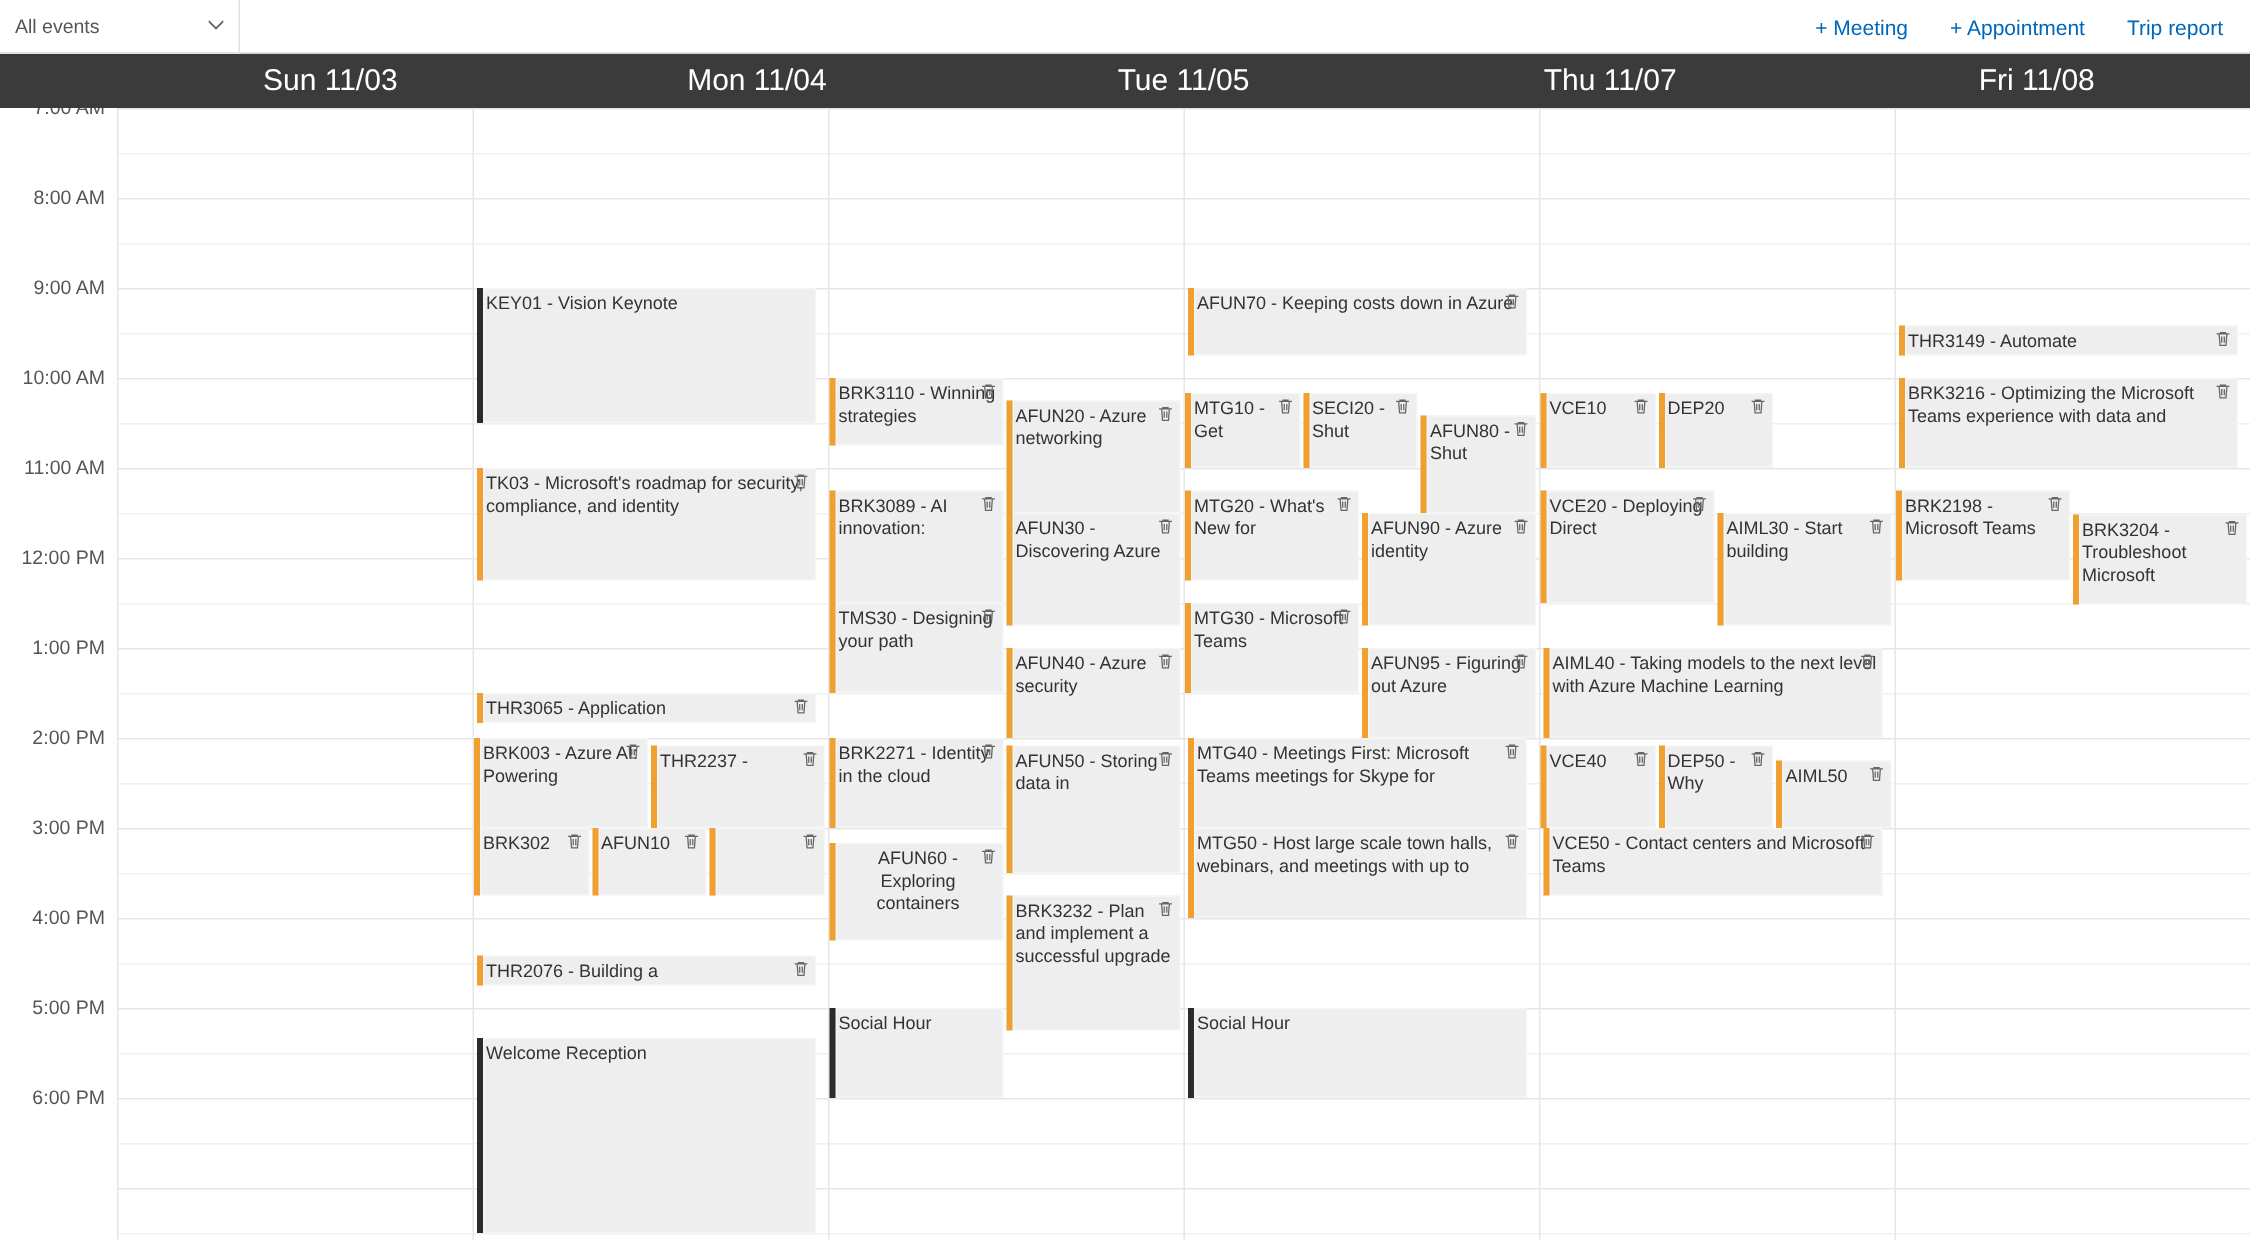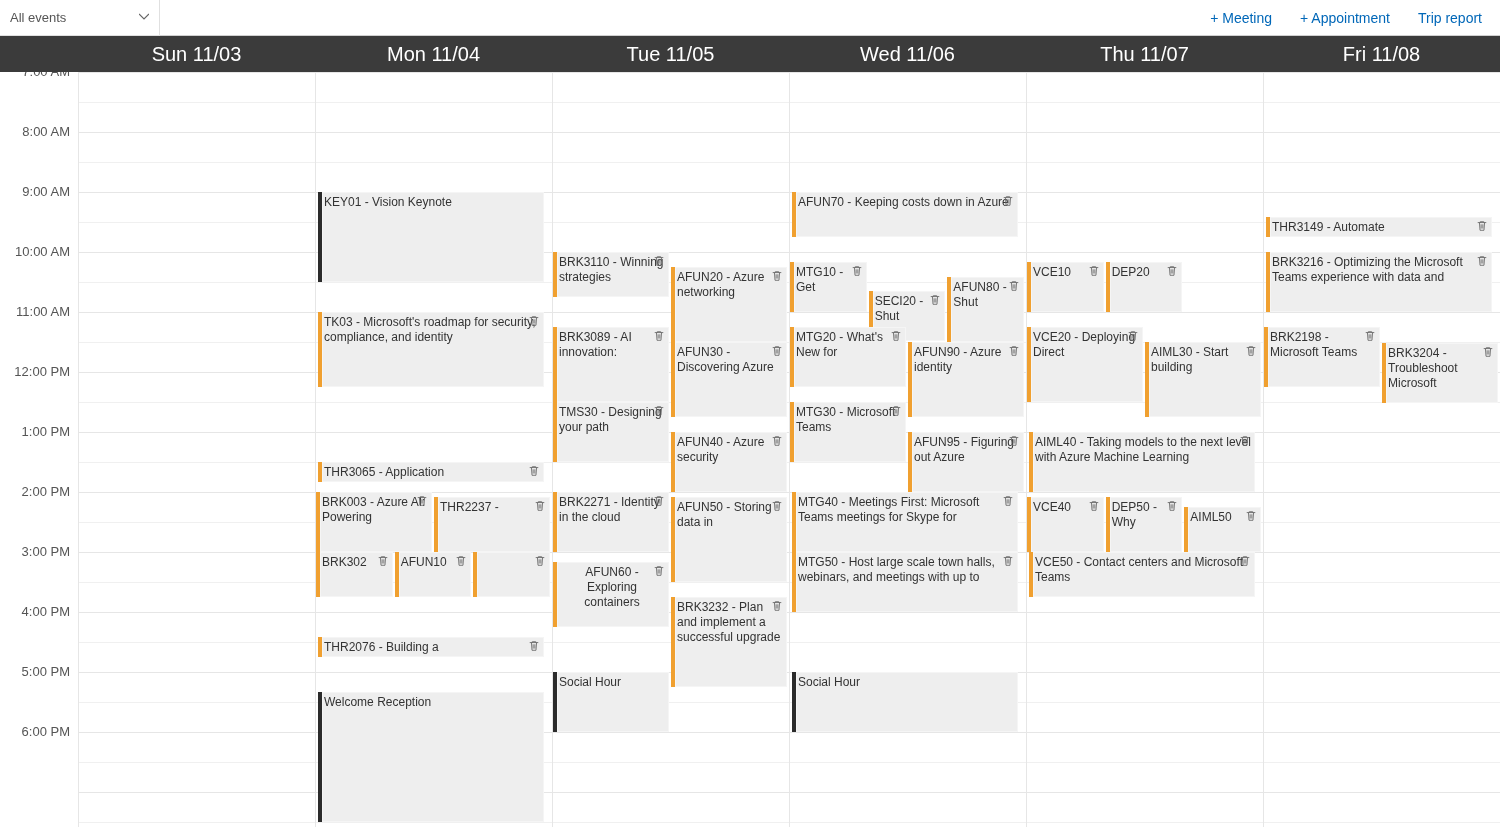--- a/index.html
+++ b/index.html
@@ -54,21 +54,20 @@
     <span class="toolbar-link">+ Appointment</span>
     <span class="toolbar-link">Trip report</span>
   </div>
 
   <div class="day-header">
     <div class="time-gutter-header"></div>
     <div id="day-header-cells" style="flex:1; display:flex;">
         <div class="day-cell">Sun 11/03</div>
         <div class="day-cell">Mon 11/04</div>
         <div class="day-cell">Tue 11/05</div>
-        <div class="day-cell">Wed 11/06</div>
         <div class="day-cell">Thu 11/07</div>
         <div class="day-cell">Fri 11/08</div>
       </div>
   </div>
 
   <div class="grid">
     <div class="time-gutter" id="time-gutter">
         <div class="time-label">7:00 AM</div>
         <div class="time-label">8:00 AM</div>
         <div class="time-label">9:00 AM</div>
@@ -285,21 +284,21 @@
               </svg></span>
           </div>
           <div class="event orange" style="top: 190.2px; height: 49.8px; left: 0%; width: calc(33.3333% - 2px);">
             <div class="event-inner">
               <div class="event-title">MTG10 - Get</div>
             </div>
             <span class="delete-icon"><svg viewBox="0 0 14 14" width="12" height="12">
                 <path fill="none" stroke="currentColor" stroke-width="1" d="M2 3h10M5 3V2h4v1M4 3l.7 9h4.6L10 3M6 5v5M8 5v5"></path>
               </svg></span>
           </div>
-          <div class="event orange" style="top: 190.2px; height: 49.8px; left: 33.3333%; width: calc(33.3333% - 2px); margin-top: 29px;">
+          <div class="event orange" style="top: 190.2px; height: 49.8px; left: 33.3333%; width: calc(33.3333% - 2px);">
             <div class="event-inner">
               <div class="event-title">SECI20 - Shut</div>
             </div>
             <span class="delete-icon"><svg viewBox="0 0 14 14" width="12" height="12">
                 <path fill="none" stroke="currentColor" stroke-width="1" d="M2 3h10M5 3V2h4v1M4 3l.7 9h4.6L10 3M6 5v5M8 5v5"></path>
               </svg></span>
           </div>
           <div class="event orange" style="top: 205.2px; height: 64.8px; left: 66.6667%; width: calc(33.3333% - 2px);">
             <div class="event-inner">
               <div class="event-title">AFUN80 - Shut</div>

